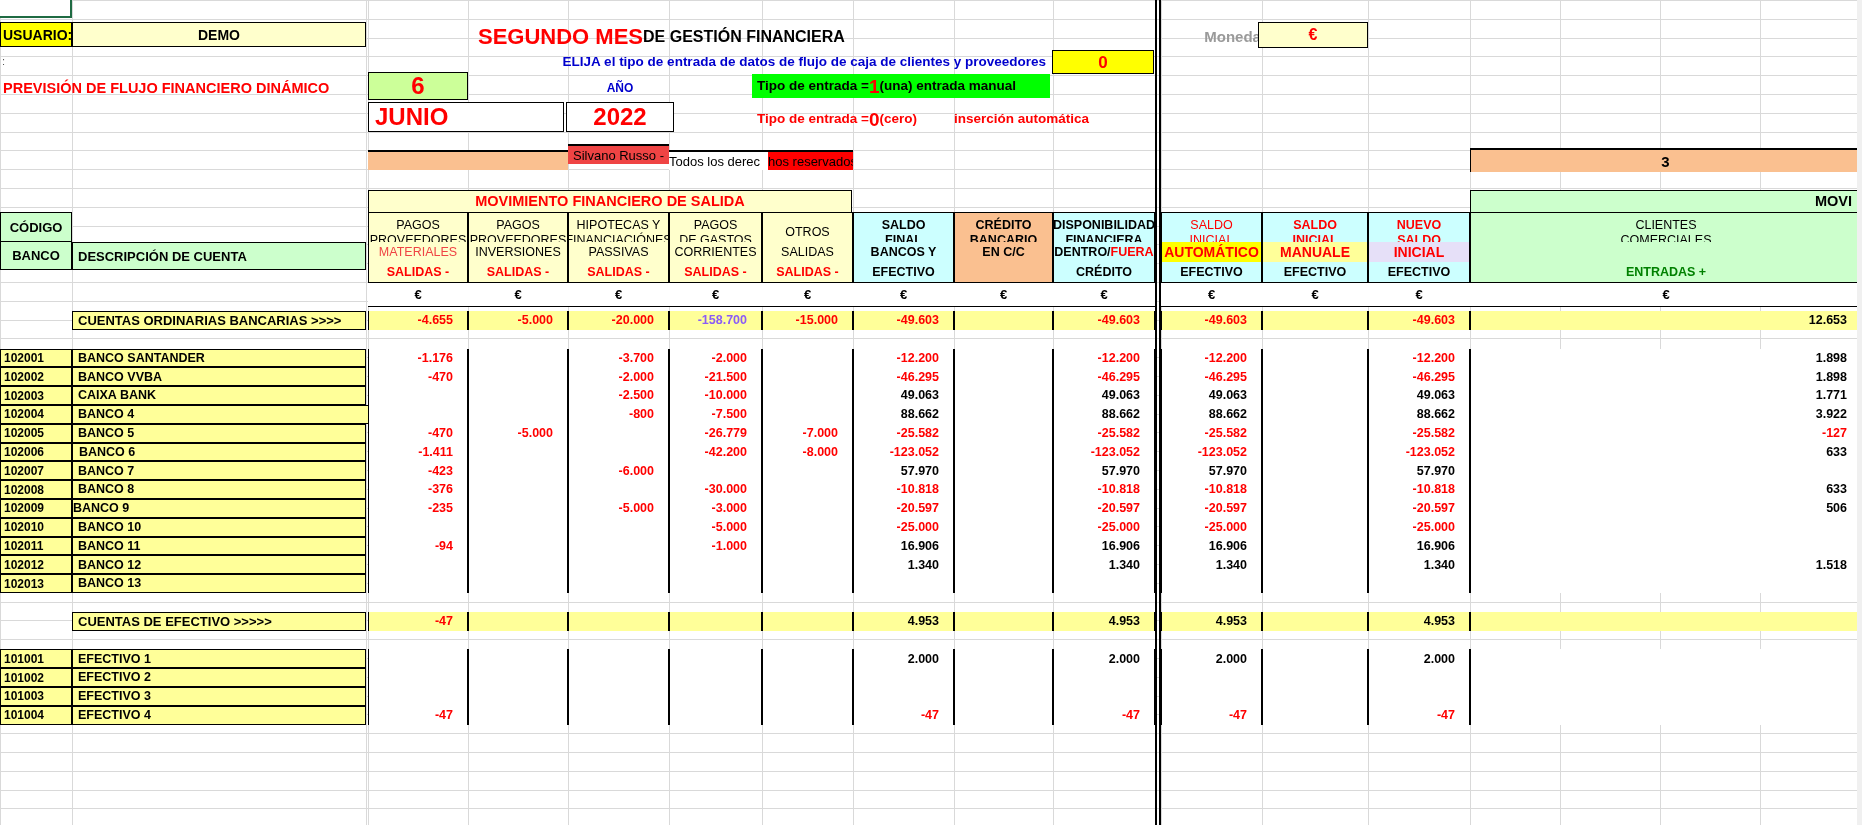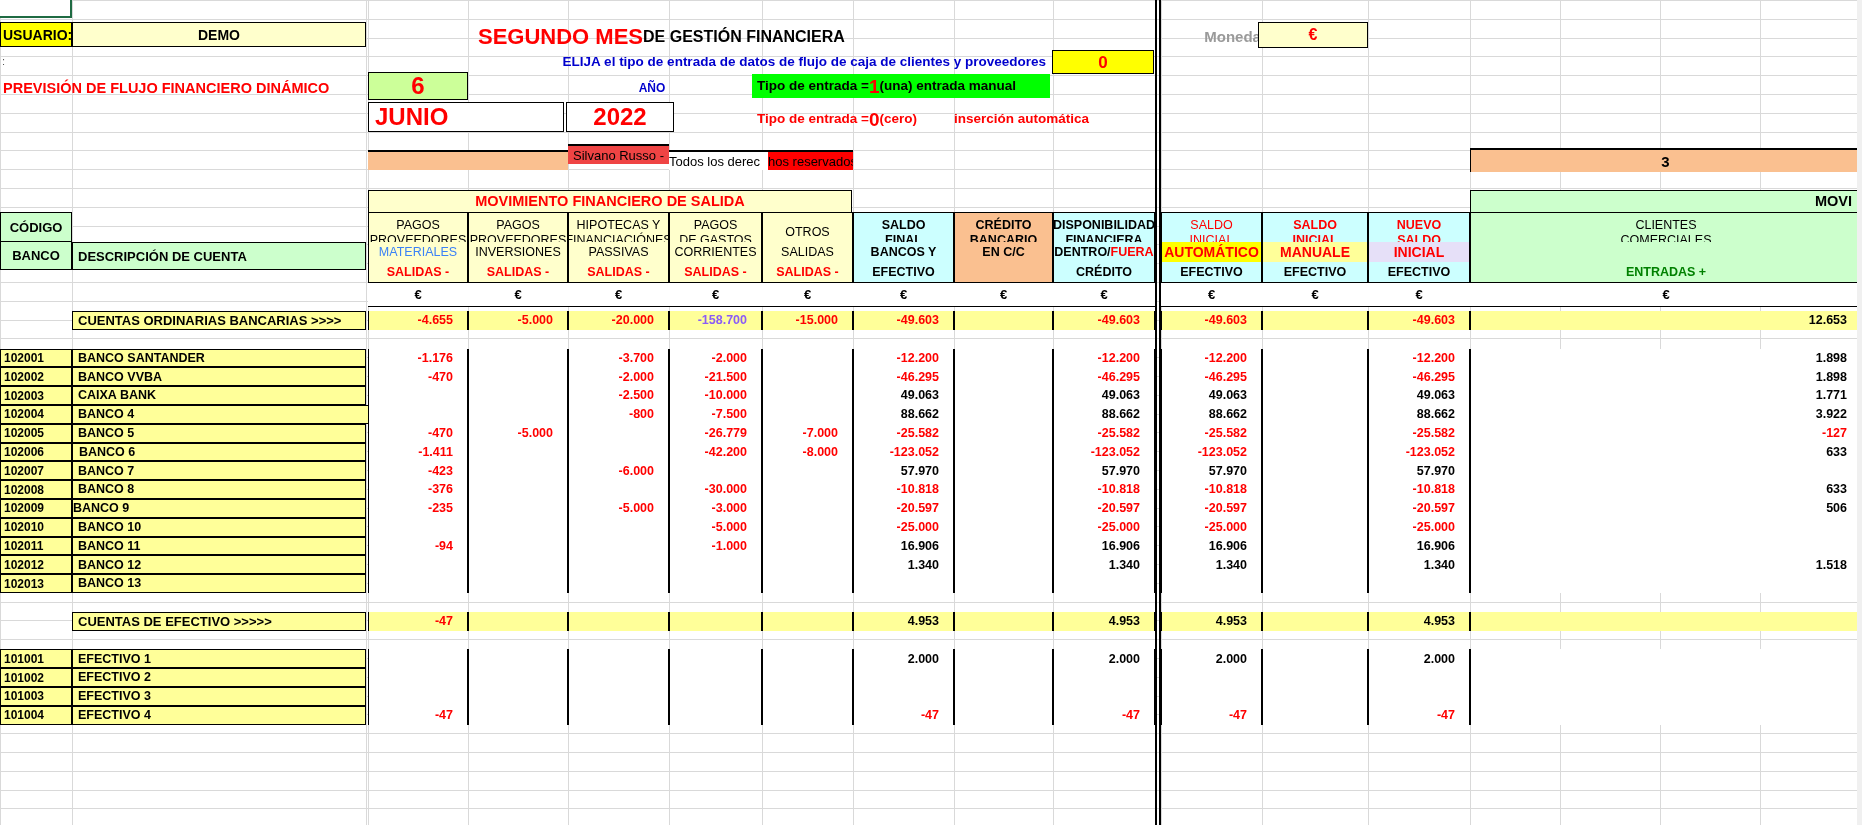--- a/index.html
+++ b/index.html
@@ -114,21 +114,21 @@
   <div class="c bd b" style="left:72px;top:22px;width:294px;height:25px;background:#ffffcc;font-size:14px;">DEMO</div>
 
   <div class="c left" style="left:0;top:51px;width:72px;height:20px;font-size:11px;padding-left:2px;color:#555;">:</div>
 
   <div class="c red b left" style="left:0;top:76px;width:366px;height:24px;font-size:14.5px;padding-left:3px;">PREVISIÓN DE FLUJO FINANCIERO DINÁMICO</div>
 
   <div class="c bd red b" style="left:368px;top:72px;width:100px;height:28px;background:#ccff99;font-size:24px;">6</div>
 
   <div class="c bd red b left" style="left:368px;top:102px;width:196px;height:30px;background:#fff;font-size:24px;padding-left:6px;">JUNIO</div>
 
-  <div class="c blue b" style="left:598px;top:78px;width:108px;height:20px;font-size:12px;text-align:right;">AÑO</div>
+  <div class="c blue b" style="left:566px;top:78px;width:108px;height:20px;font-size:12px;text-align:right;">AÑO</div>
   <div class="c bd red b" style="left:566px;top:102px;width:108px;height:30px;background:#fff;font-size:24px;">2022</div>
 
   <div class="c" style="left:420px;top:24px;width:680px;height:26px;justify-content:flex-start;padding-left:58px;">
     <span class="red b" style="font-size:22px;">SEGUNDO MES</span>
     <span class="black b" style="font-size:16px;text-align:center;"> DE GESTIÓN FINANCIERA</span>
   </div>
 
   <div class="c blue b right" style="left:470px;top:52px;width:580px;height:20px;font-size:13.5px;padding-right:4px;">ELIJA el tipo de entrada de datos de flujo de caja de clientes y proveedores</div>
   <div class="c bd red b" style="left:1052px;top:50px;width:102px;height:24px;background:#ffff00;font-size:17px;">0</div>
 
@@ -160,21 +160,21 @@
 
   <div class="c bd b" style="left:0;top:212px;width:72px;height:30px;background:#ccffcc;font-size:13px;">CÓDIGO</div>
   <div class="c bdL bdR bdB b" style="left:0;top:242px;width:72px;height:28px;background:#ccffcc;font-size:13px;">BANCO</div>
   <div class="c bd b left" style="left:72px;top:242px;width:294px;height:28px;background:#ccffcc;font-size:13px;padding-left:5px;">DESCRIPCIÓN DE CUENTA</div>
 
   <div id="colheads">
       <div class="c " style="left:368px;top:212px;width:100px;height:40px;background:#ffffcc;border-left:1px solid #000;border-right:1px solid #000;border-top:1px solid #000;flex-direction:column;justify-content:center;color:#000;font-size:12.5px;">
         <span>PAGOS</span>
         <span style="margin-top: 3px;">PROVEEDORES</span>
       </div>
-      <div class="c b" style="left:368px;top:242px;width:100px;height:20px;background:#ffffcc;border-left:1px solid #000;border-right:1px solid #000;color:#3b82f6;font-size:12.5px;font-weight:normal;">MATERIALES</div>
+      <div class="c b" style="left:368px;top:242px;width:100px;height:20px;background:#ffffcc;border-left:1px solid #000;border-right:1px solid #000;color:#ef4444;font-size:12.5px;font-weight:normal;">MATERIALES</div>
       <div class="c b" style="left:368px;top:262px;width:100px;height:21px;background:#ffffcc;border-left:1px solid #000;border-right:1px solid #000;border-bottom:1px solid #000;color:#ff0000;font-size:12.5px;">SALIDAS -</div>
       <div class="c b" style="left:368px;top:283px;width:100px;height:24px;background:#fff;border-bottom:1px solid #000;color:#000;font-size:13px;">€</div>
       <div class="c " style="left:468px;top:212px;width:100px;height:40px;background:#ffffcc;border-left:1px solid #000;border-right:1px solid #000;border-top:1px solid #000;flex-direction:column;justify-content:center;color:#000;font-size:12.5px;">
         <span>PAGOS</span>
         <span style="margin-top: 3px;">PROVEEDORES</span>
       </div>
       <div class="c b" style="left:468px;top:242px;width:100px;height:20px;background:#ffffcc;border-left:1px solid #000;border-right:1px solid #000;color:#000;font-size:12.5px;font-weight:normal;">INVERSIONES</div>
       <div class="c b" style="left:468px;top:262px;width:100px;height:21px;background:#ffffcc;border-left:1px solid #000;border-right:1px solid #000;border-bottom:1px solid #000;color:#ff0000;font-size:12.5px;">SALIDAS -</div>
       <div class="c b" style="left:468px;top:283px;width:100px;height:24px;background:#fff;border-bottom:1px solid #000;color:#000;font-size:13px;">€</div>
       <div class="c " style="left:568px;top:212px;width:101px;height:40px;background:#ffffcc;border-left:1px solid #000;border-right:1px solid #000;border-top:1px solid #000;flex-direction:column;justify-content:center;color:#000;font-size:12.5px;">

